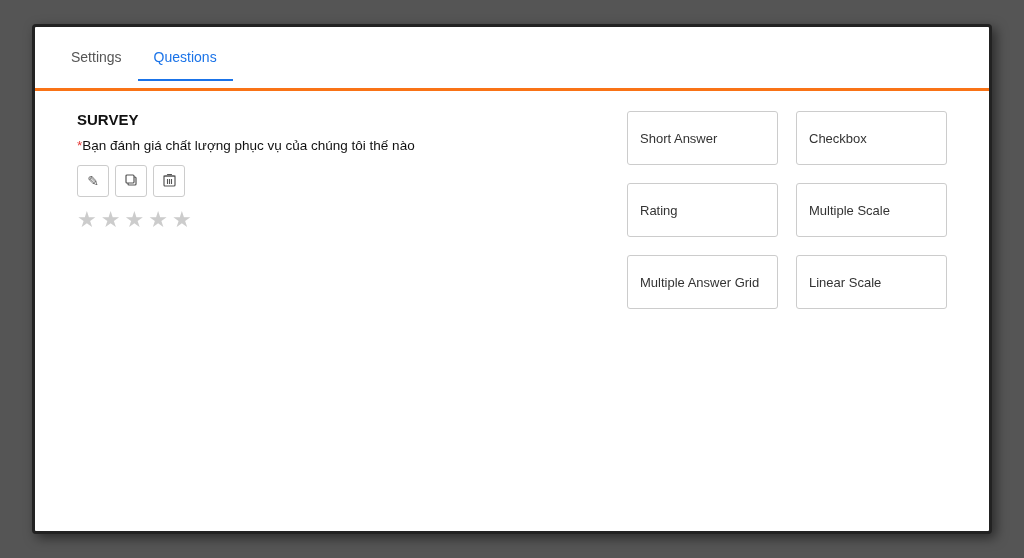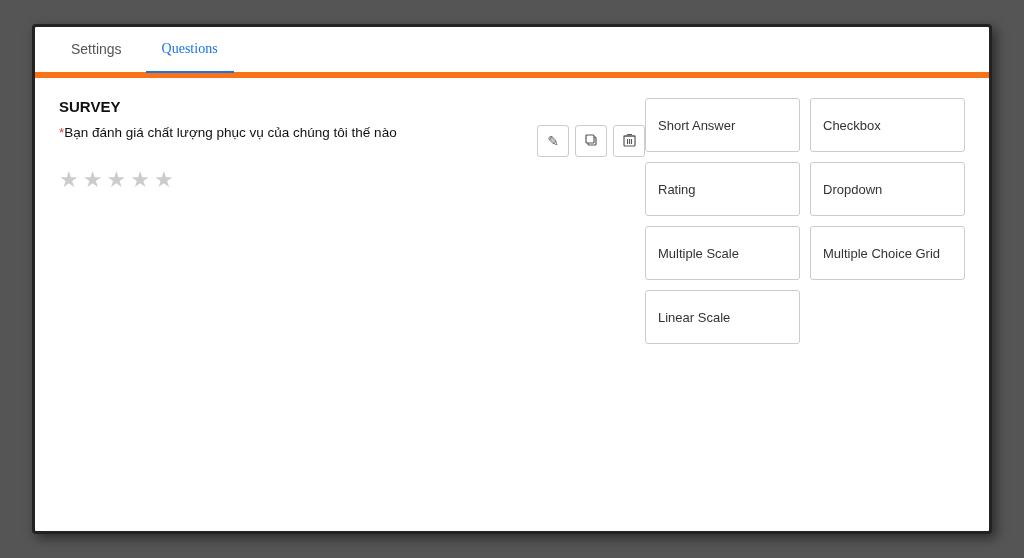--- a/index.html
+++ b/index.html
@@ -15,56 +15,55 @@
       background: #fff;
       border: 3px solid #222;
       border-radius: 4px;
       width: 960px;
       min-height: 510px;
       box-shadow: 4px 4px 12px rgba(0,0,0,0.5);
       overflow: hidden;
     }
     .tabs {
       display: flex;
-      border-bottom: 6px solid #f97316;
-      padding: 0 20px;
-      gap: 8px;
+      border-bottom: 3px solid #f97316;
+      padding: 8px 20px;
     }
     .tab {
       padding: 14px 16px;
       font-size: 14px;
       color: #555;
       cursor: pointer;
       border-bottom: 2px solid transparent;
       margin-bottom: -1px;
     }
     .tab.active {
       color: #1a73e8;
       border-bottom: 2px solid #1a73e8;
       font-weight: 500;
-      font-family: Liberation Serif, serif;
     }
     .content {
-      padding: 20px 24px;
+      padding: 20px 42px;
       display: flex;
       gap: 0;
     }
     .left-panel {
       flex: 1;
     }
     .survey-title {
       font-size: 15px;
       font-weight: bold;
       color: #111;
       margin-bottom: 10px;
     }
     .question-row {
       display: flex;
       align-items: flex-start;
       gap: 12px;
+      flex-direction: column;
     }
     .question-text {
       font-size: 13.5px;
       color: #111;
       flex: 1;
     }
     .required-star {
       color: #e53935;
     }
     .action-icons {
@@ -91,21 +90,21 @@
       gap: 4px;
       margin-top: 10px;
     }
     .star {
       font-size: 22px;
       color: #ccc;
     }
     .right-panel {
       display: grid;
       grid-template-columns: 1fr 1fr;
-      gap: 10px;
+      gap: 18px;
       width: 320px;
       flex-shrink: 0;
     }
     .option-card {
       border: 1px solid #ccc;
       border-radius: 3px;
       padding: 14px 12px;
       font-size: 13px;
       color: #333;
       cursor: pointer;
@@ -167,19 +166,18 @@
         <span class="star">★</span>
         <span class="star">★</span>
         <span class="star">★</span>
       </div>
     </div>
 
     <div class="right-panel">
       <div class="option-card">Short Answer</div>
       <div class="option-card">Checkbox</div>
       <div class="option-card">Rating</div>
-      <div class="option-card">Dropdown</div>
       <div class="option-card">Multiple Scale</div>
-      <div class="option-card">Multiple Choice Grid</div>
+      <div class="option-card">Multiple Answer Grid</div>
       <div class="option-card">Linear Scale</div>
     </div>
   </div>
 </div>
 
 </body></html>

